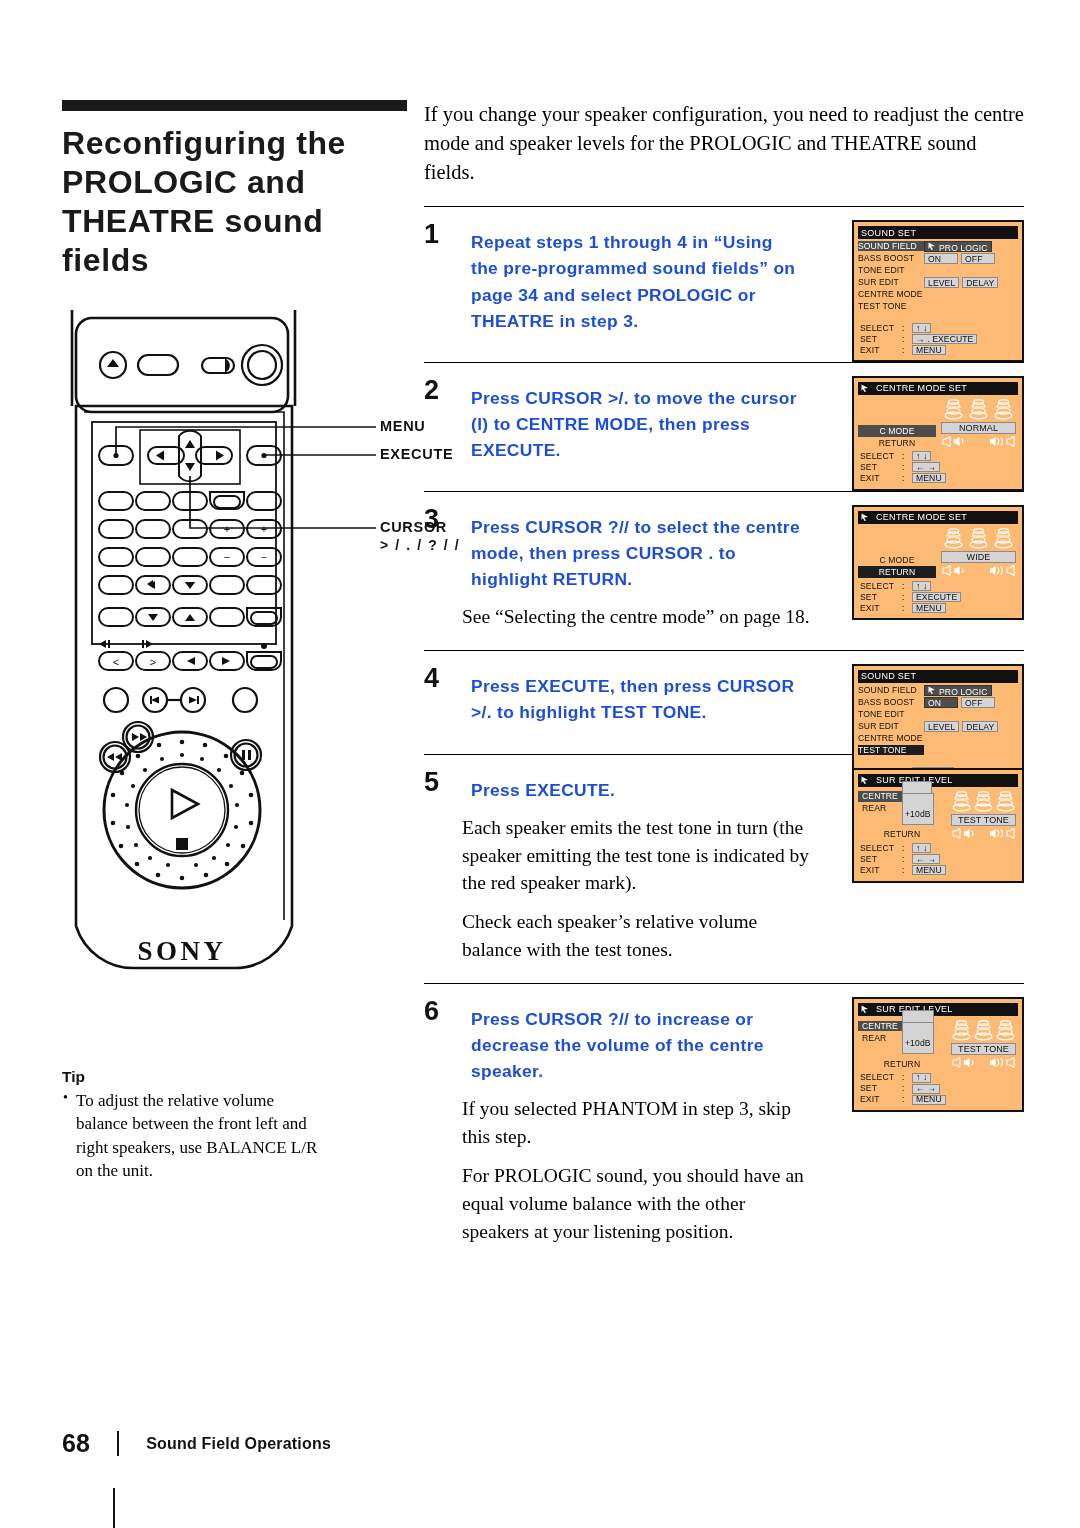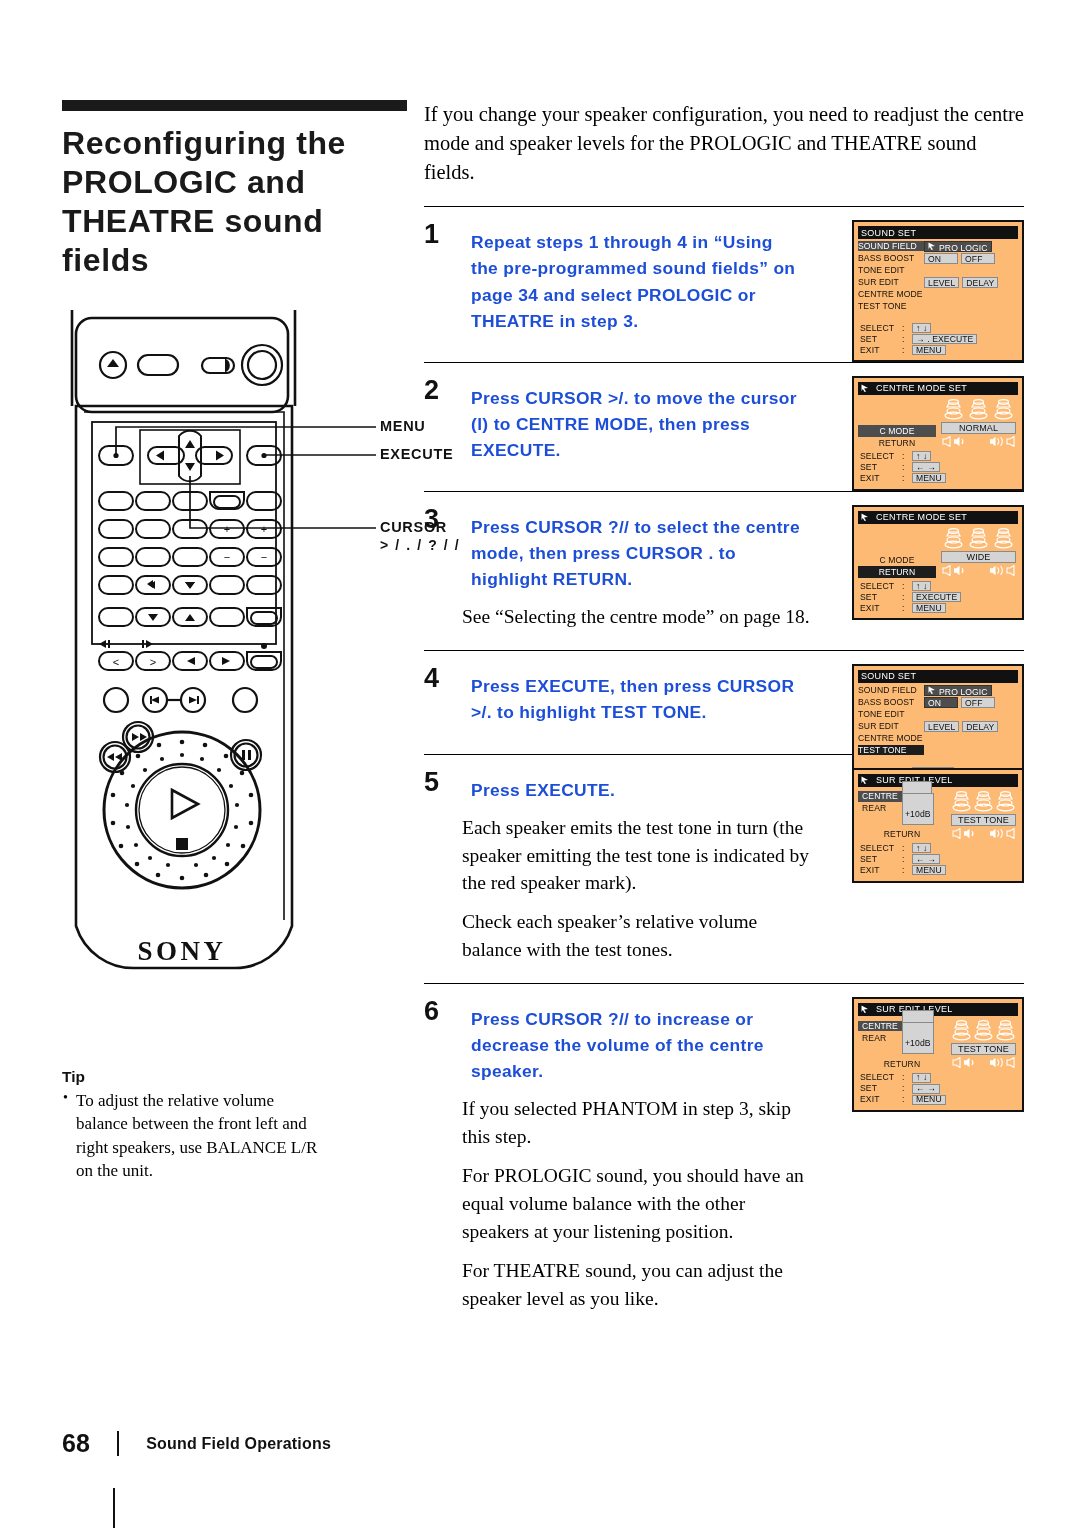--- a/index.html
+++ b/index.html
@@ -870,21 +870,20 @@
       </div>
     </div>
 
     <div class="step-sep"></div>
     <div class="step">
       <div class="step-num">6</div>
       <div class="step-body">
         <p class="step-lead">Press CURSOR ?// to increase or decrease the volume of the centre speaker.</p>
         <p class="step-note">If you selected PHANTOM in step 3, skip this step.</p>
         <p class="step-note">For PROLOGIC sound, you should have an equal volume balance with the other speakers at your listening position.</p>
-        <p class="step-note">For THEATRE sound, you can adjust the speaker level as you like.</p>
       </div>
       <div class="osd-slot">
         <div class="osd">
           <div class="osd-titlebar">
             <span class="cursor-mark">
               <svg width="9" height="8" viewBox="0 0 9 8">
                   <path d="M0.5 0.5 L7 4 L3 4.6 L5 7.5 L3.6 8 L1.8 5 L0.5 7 Z" fill="#fff"></path>
                 </svg>
             </span>
             <span>SUR EDIT LEVEL</span>

